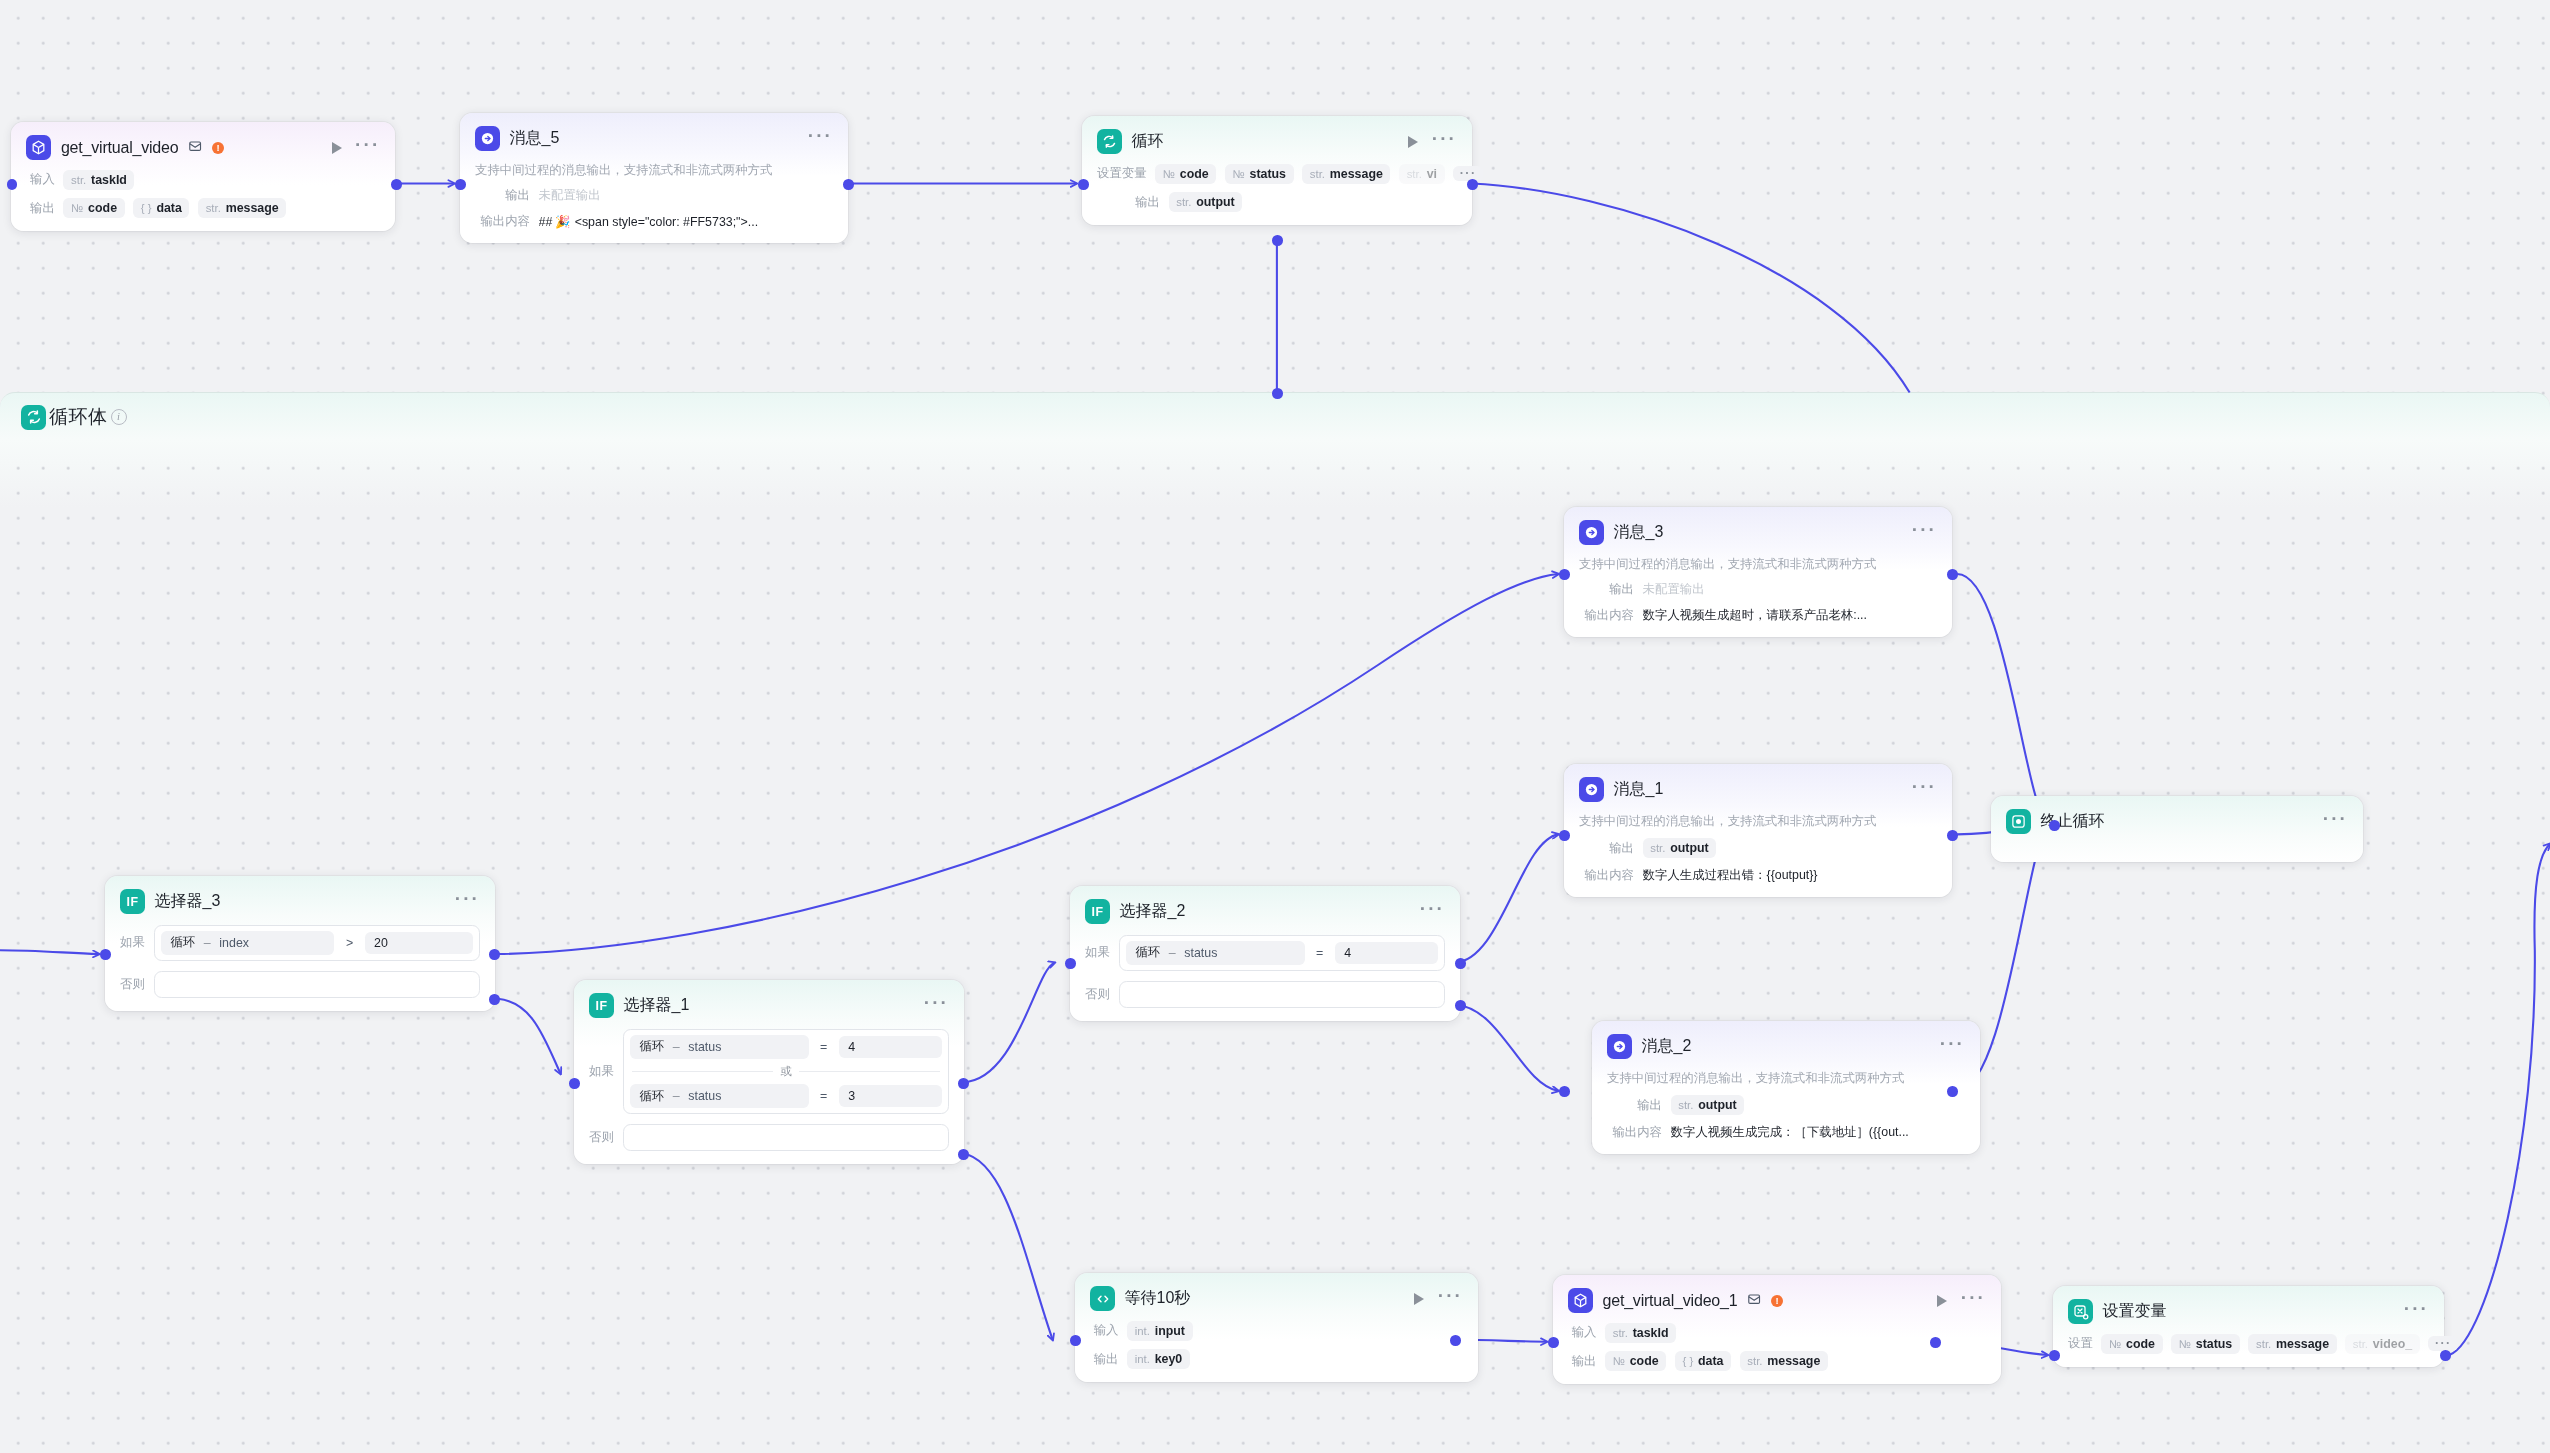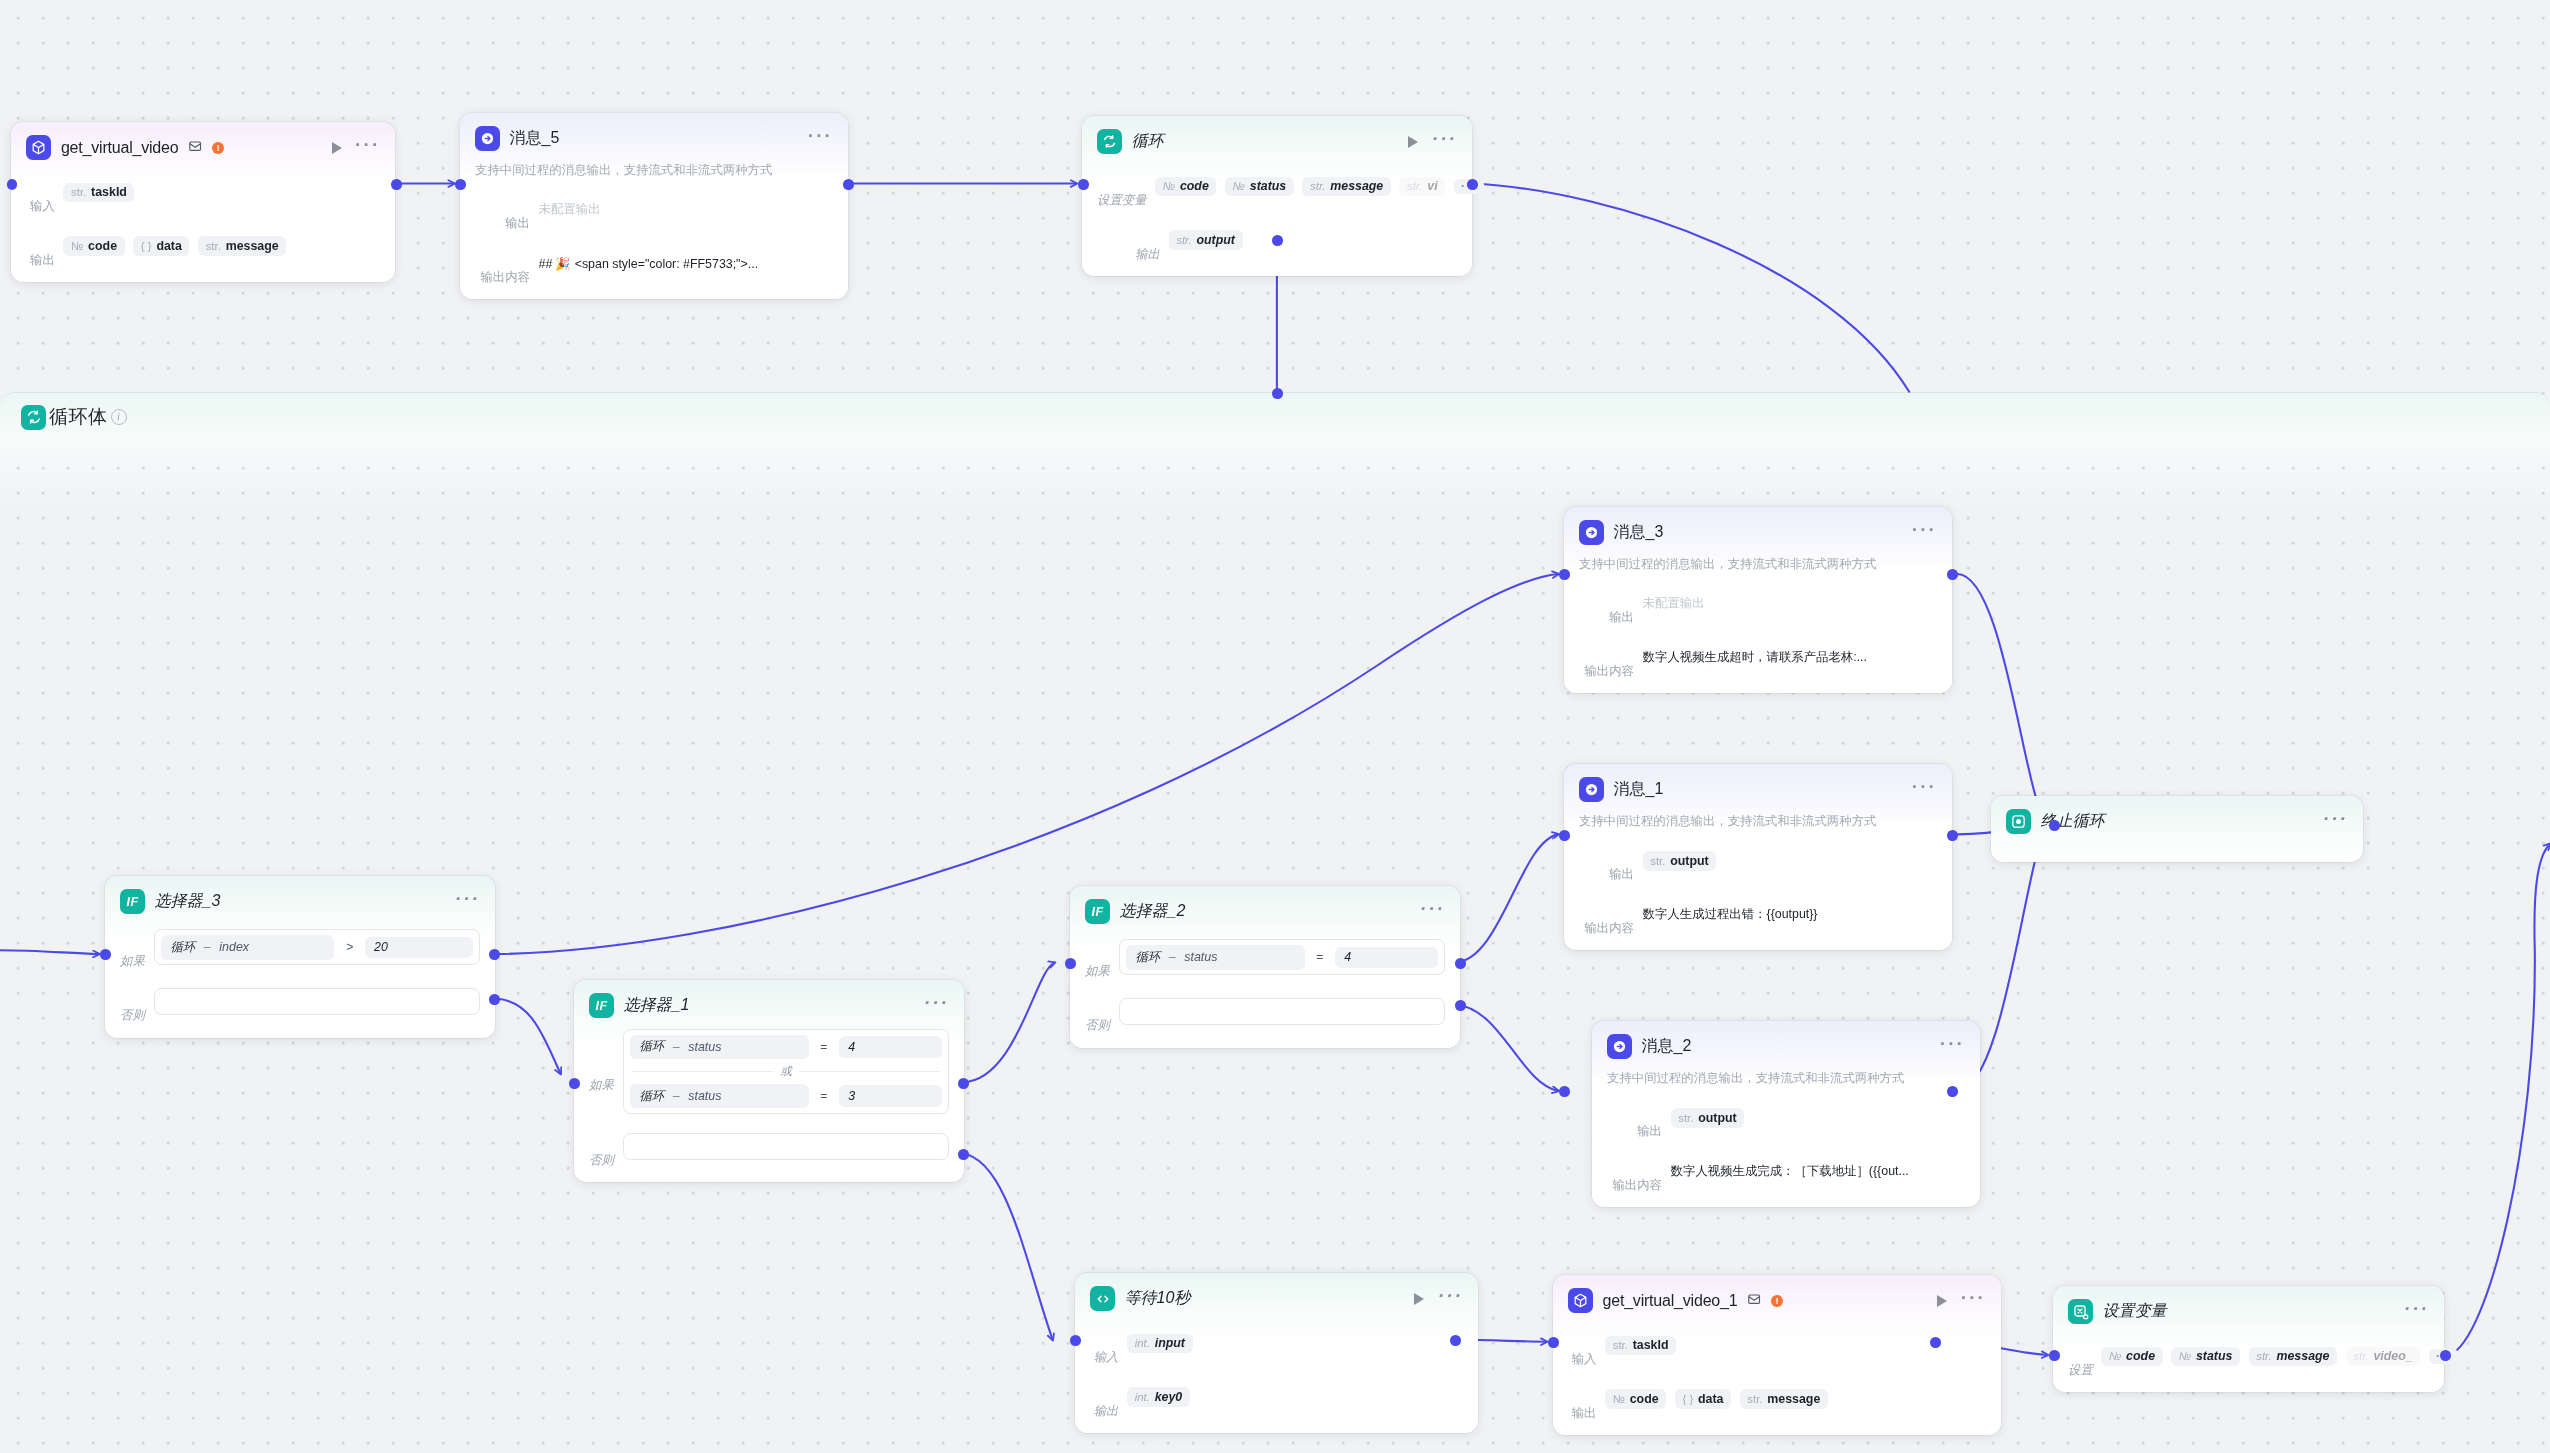--- a/index.html
+++ b/index.html
@@ -51,21 +51,21 @@
 
   
   .node {
     position: absolute;
     border-radius: 12.4px;
     background: #ffffff;
     box-shadow: 0 1.9px 9.5px rgba(28,31,48,.10), 0 0 0 1px rgba(0,0,0,.035);
     z-index: 6;
     padding: 12.4px 15px 13.3px 15px;
   }
-  .node.tealtop  { background: linear-gradient(180deg,#e9f7f4 0%, #f8fcfb 40px, #ffffff 67px); font-style: italic; }
+  .node.tealtop  { background: linear-gradient(180deg,#e9f7f4 0%, #f8fcfb 40px, #ffffff 67px); }
   .node.bluetop  { background: linear-gradient(180deg,#eeeefc 0%, #f8f8fe 40px, #ffffff 63px); }
   .node.violtop  { background: linear-gradient(180deg,#f6eefb 0%, #fcf9fe 38px, #ffffff 63px); }
 
   .node-head { display: flex; align-items: center; gap: 9.5px; height: 27px; }
   .node-title { font-size: 16px; color: #1d2129; font-weight: 500; white-space: nowrap; }
   .node-title.mono { font-family: "Liberation Sans", sans-serif; letter-spacing:-0.2px;}
   .head-spacer { flex: 1 1 auto; }
 
   .nicon {
     width: 25px; height: 25px; border-radius: 6.7px;
@@ -89,21 +89,21 @@
   }
   .badge-warn {
     width: 12.4px; height: 12.4px; border-radius: 50%;
     background: #f77234; color: #fff; font-size: 9.5px; font-weight:700;
     display:flex; align-items:center; justify-content:center; line-height:1;
   }
   .mail-icon { color:#4e5969; }
 
   
   .row { display: flex; align-items: center; gap: 8.6px; margin-top: 8.6px; }
-  .row-label { font-size: 12.4px; color: #9ca3ad; white-space: nowrap; flex: 0 0 auto; margin-top: 28px; }
+  .row-label { font-size: 12.4px; color: #9ca3ad; white-space: nowrap; flex: 0 0 auto; }
   .row-label.w2 { min-width: 28.5px; text-align: right; }
   .row-label.w4 { min-width: 55px; text-align: right; }
 
   .chip {
     display: inline-flex; align-items: baseline; gap: 4.8px;
     background: #f1f2f5; border-radius: 5.7px;
     padding: 2.9px 7.6px; font-size: 12.4px; color: #1d2129; font-weight: 600;
     white-space: nowrap;
   }
   .chip .ty { color: #a7adb8; font-weight: 400; font-size: 11.4px; }

